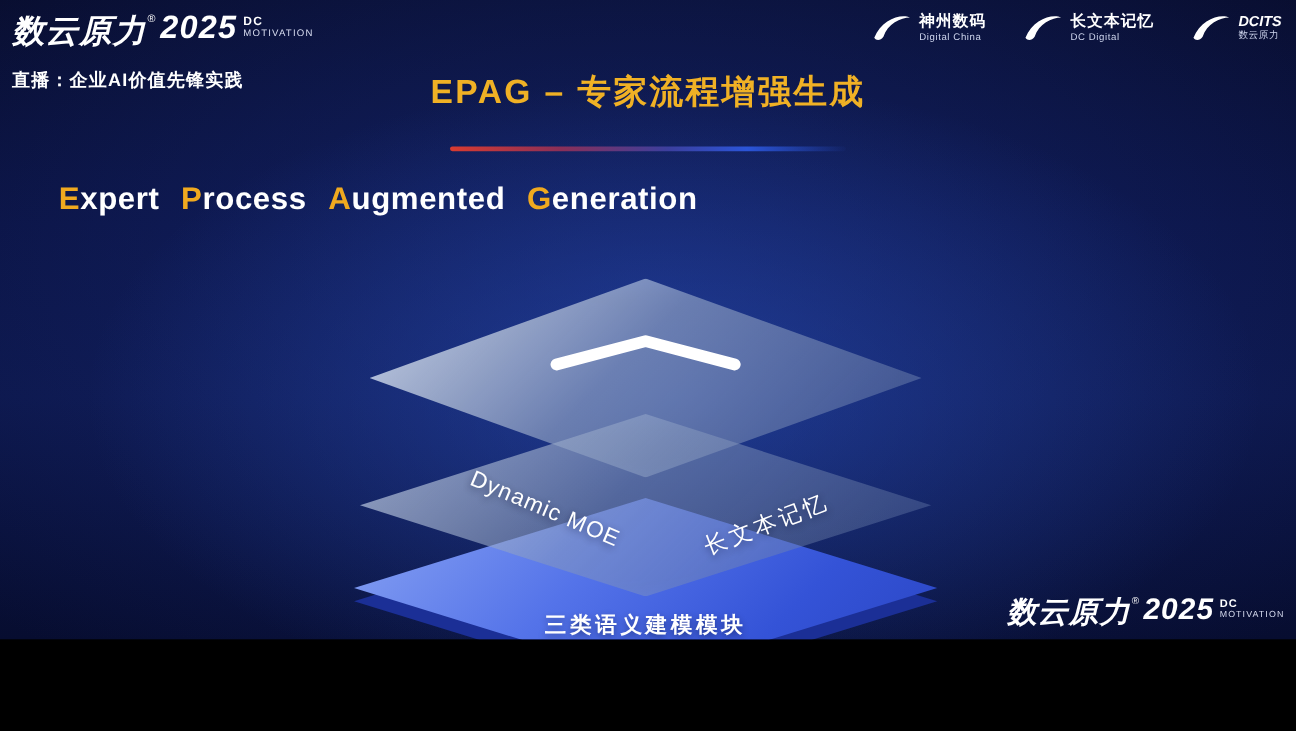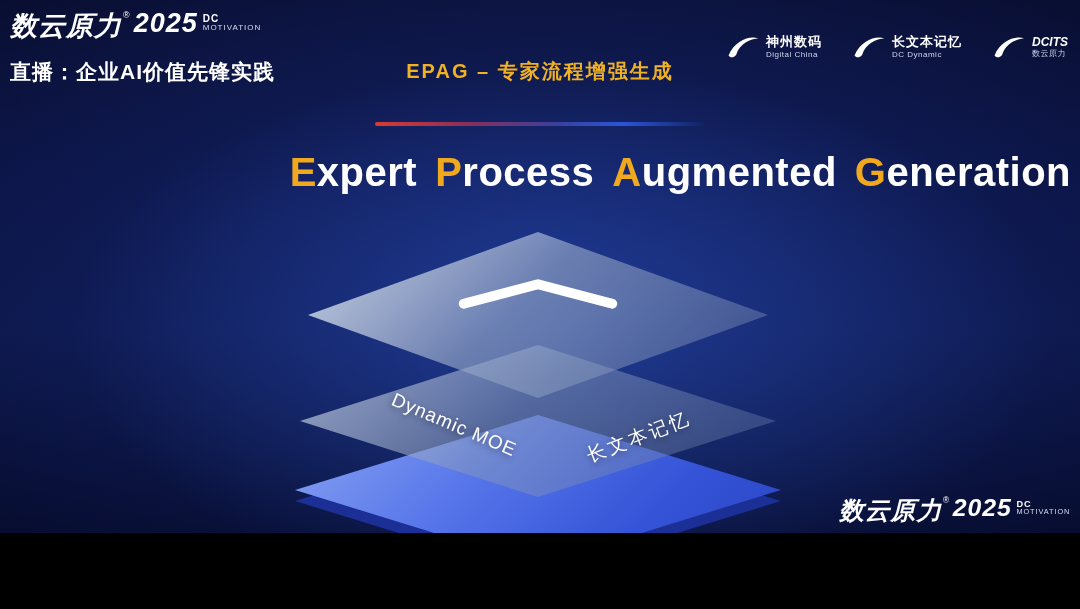--- a/index.html
+++ b/index.html
@@ -22,37 +22,37 @@
   .brand-topleft { left: 10px; top: 8px; }
   .brand-footer { right: 10px; bottom: 6px; transform: scale(0.92); transform-origin: right bottom; }
   .brand-cn { font-size: 27px; font-weight: 900; letter-spacing: 1px; font-style: italic; }
   .brand-reg { font-size: 9px; margin: 2px 1px 0 1px; }
   .brand-year { font-size: 27px; font-weight: 900; font-style: italic; margin-left: 3px; letter-spacing: 1px; }
   .brand-sub { display: inline-flex; flex-direction: column; margin-left: 5px; margin-top: 5px; line-height: 1.1; }
   .brand-dc { font-size: 10px; font-weight: 700; letter-spacing: 1px; }
   .brand-mot { font-size: 8px; font-weight: 400; letter-spacing: 1px; color: #d8ddf0; }
 
   
-  .live-label { position: absolute; left: 10px; top: 58px; font-size: 21px; font-weight: 700; letter-spacing: 1px; }
-  .epag-title { position: absolute; left: 0; right: 0; top: 58px; text-align: center; font-size: 20px; font-weight: 700; color: #f0b125; letter-spacing: 2px; }
+  .live-label { position: absolute; left: 10px; top: 58px; font-size: 15px; font-weight: 700; letter-spacing: 1px; }
+  .epag-title { position: absolute; left: 0; right: 0; top: 58px; text-align: center; font-size: 28px; font-weight: 700; color: #f0b125; letter-spacing: 2px; }
 
-  .partners { position: absolute; right: 12px; top: 10px; display: flex; gap: 30px; align-items: center; margin-top: 24px; }
+  .partners { position: absolute; right: 12px; top: 10px; display: flex; gap: 30px; align-items: center; }
   .partner { display: flex; align-items: center; gap: 6px; }
   .partner svg { width: 34px; height: 26px; fill: #fff; }
   .partner-text { display: flex; flex-direction: column; line-height: 1.15; }
   .partner-name { font-size: 13px; font-weight: 700; letter-spacing: 1px; }
   .partner-name.dcits { font-style: italic; font-size: 12px; letter-spacing: 0; }
   .partner-sub { font-size: 8px; color: #cfd6ee; letter-spacing: 0.5px; }
 
   
   .divider {
     position: absolute; left: 375px; top: 122px; width: 330px; height: 4px; border-radius: 2px;
     background: linear-gradient(90deg, #d93b30 0%, #8a2f58 28%, #3c3f9e 55%, #2b55d8 75%, rgba(40,80,220,0.03) 100%);
   }
-  .main-title { position: absolute; left: 0; right: 0; top: 150px; text-align: right; font-size: 40px; font-weight: 600; letter-spacing: 0.5px; }
+  .main-title { position: absolute; left: 0; right: 0; top: 150px; text-align: left; font-size: 26px; font-weight: 600; letter-spacing: 0.5px; padding-left: 40px; }
   .main-title .tw { margin: 0 9px; }
   .main-title .cap { color: #f0a91f; }
 
   
   .rhombus { position: absolute; clip-path: polygon(50% 0%, 100% 50%, 50% 100%, 0% 50%); }
 
   .layer-top {
     left: 308px; top: 232px; width: 460px; height: 166px; z-index: 3;
     background: linear-gradient(135deg, rgba(225,235,250,0.9) 0%, rgba(175,195,228,0.55) 45%, rgba(125,150,200,0.32) 100%);
     filter: drop-shadow(0 5px 10px rgba(0,0,25,0.35));
@@ -108,21 +108,21 @@
         <span class="partner-name">神州数码</span>
         <span class="partner-sub">Digital China</span>
       </span>
     </div>
     <div class="partner">
       <svg viewBox="0 0 40 28">
           <path d="M3 24 C10 6 29 0 38 4 C29 4 16 10 12 23 C9 27 5 27 3 24 Z"></path>
         </svg>
       <span class="partner-text">
         <span class="partner-name">长文本记忆</span>
-        <span class="partner-sub">DC Dynamic</span>
+        <span class="partner-sub">DC Digital</span>
       </span>
     </div>
     <div class="partner">
       <svg viewBox="0 0 40 28">
           <path d="M3 24 C10 6 29 0 38 4 C29 4 16 10 12 23 C9 27 5 27 3 24 Z"></path>
         </svg>
       <span class="partner-text">
         <span class="partner-name dcits">DCITS</span>
         <span class="partner-sub">数云原力</span>
       </span>
@@ -139,20 +139,21 @@
   <div class="rhombus layer-bottom"></div>
   <div class="rhombus layer-middle"></div>
   <div class="rhombus layer-top"></div>
 
   <svg class="chevron" viewBox="0 0 180 40">
     <polyline points="14,30 90,10 166,30" fill="none" stroke="#ffffff" stroke-width="10" stroke-linecap="round" stroke-linejoin="round"></polyline>
   </svg>
 
   <div class="layer-label label-mid-left">Dynamic MOE</div>
   <div class="layer-label label-mid-right">长文本记忆</div>
+  <div class="layer-label label-bottom">三类语义建模模块</div>
 
   <div class="brand brand-footer">
     <span class="brand-cn">数云原力</span>
     <span class="brand-reg">®</span>
     <span class="brand-year">2025</span>
     <span class="brand-sub">
       <span class="brand-dc">DC</span>
       <span class="brand-mot">MOTIVATION</span>
     </span>
   </div>

